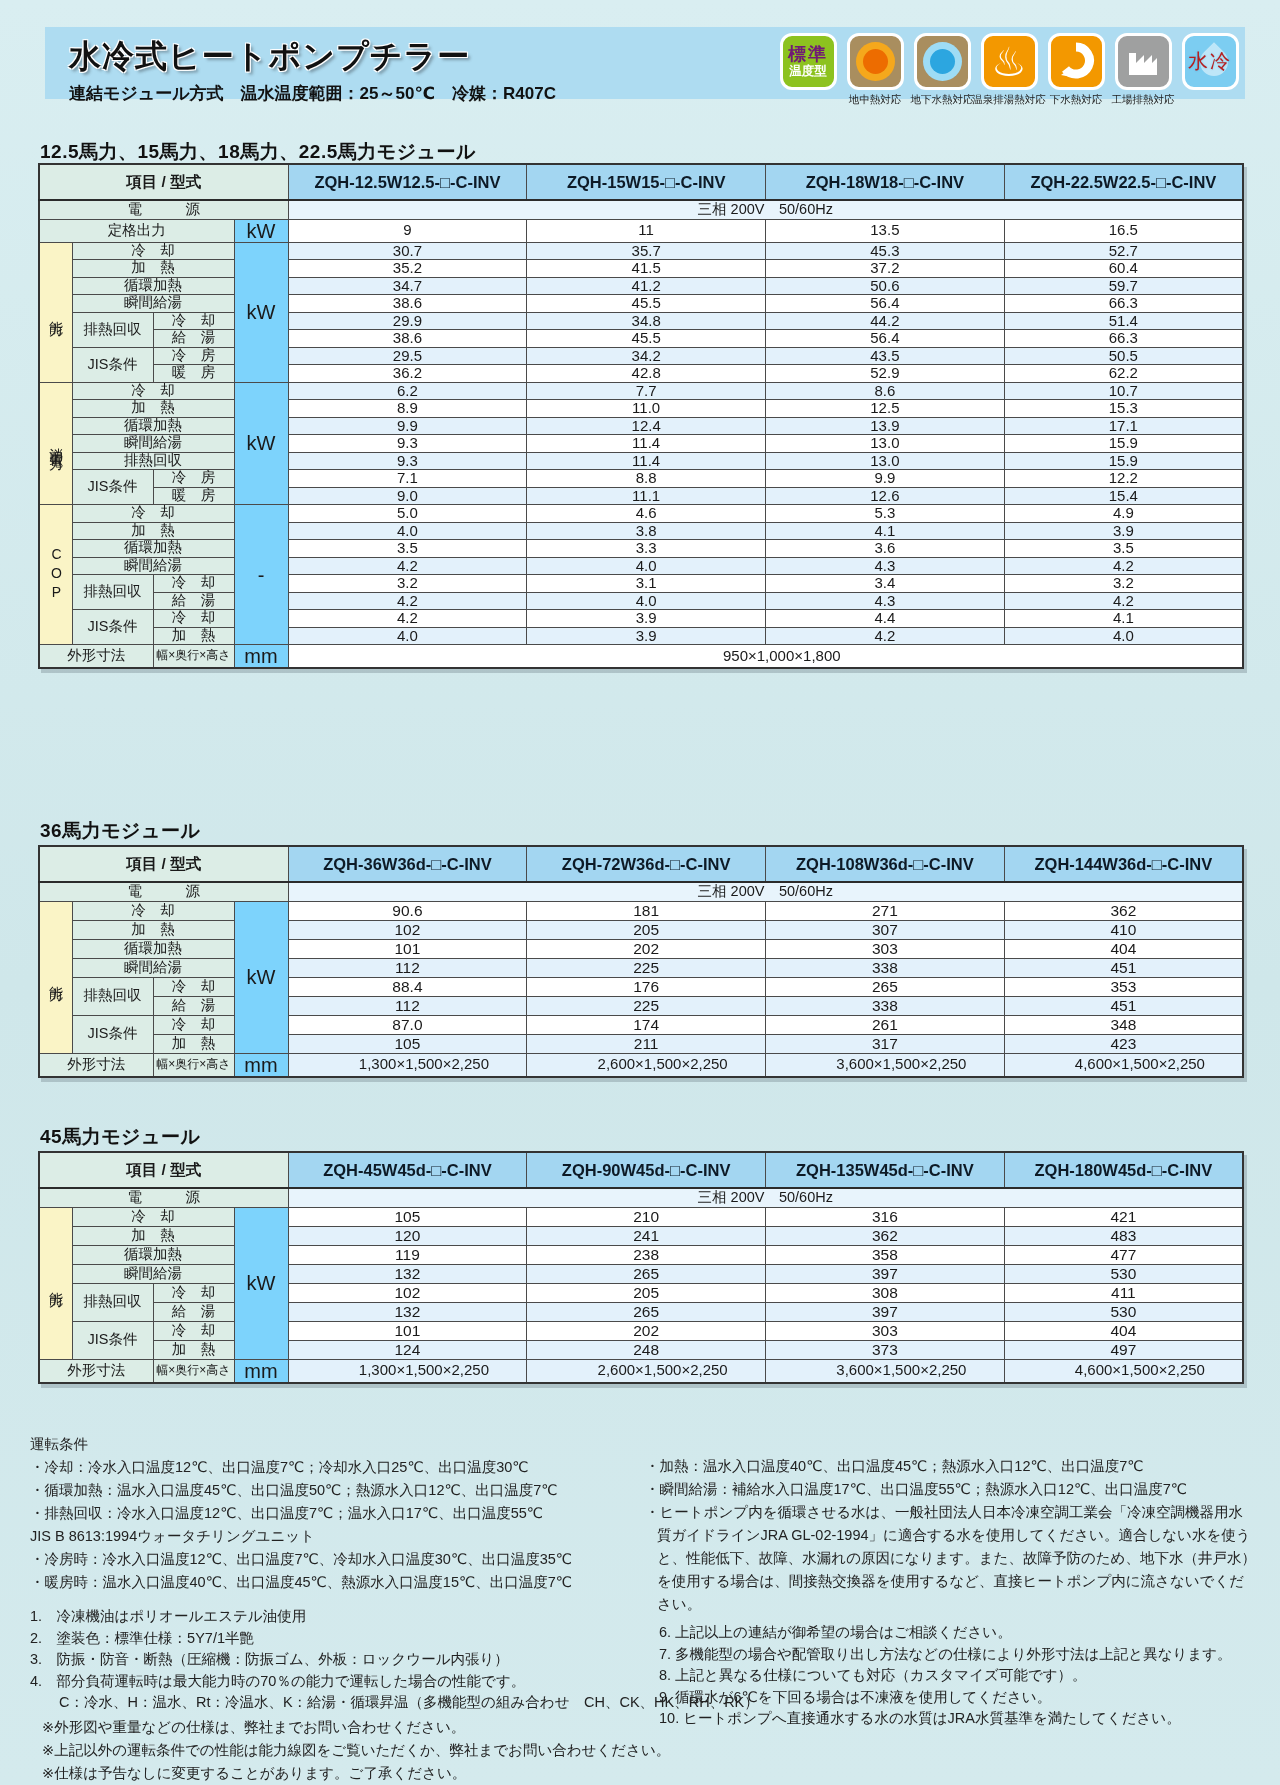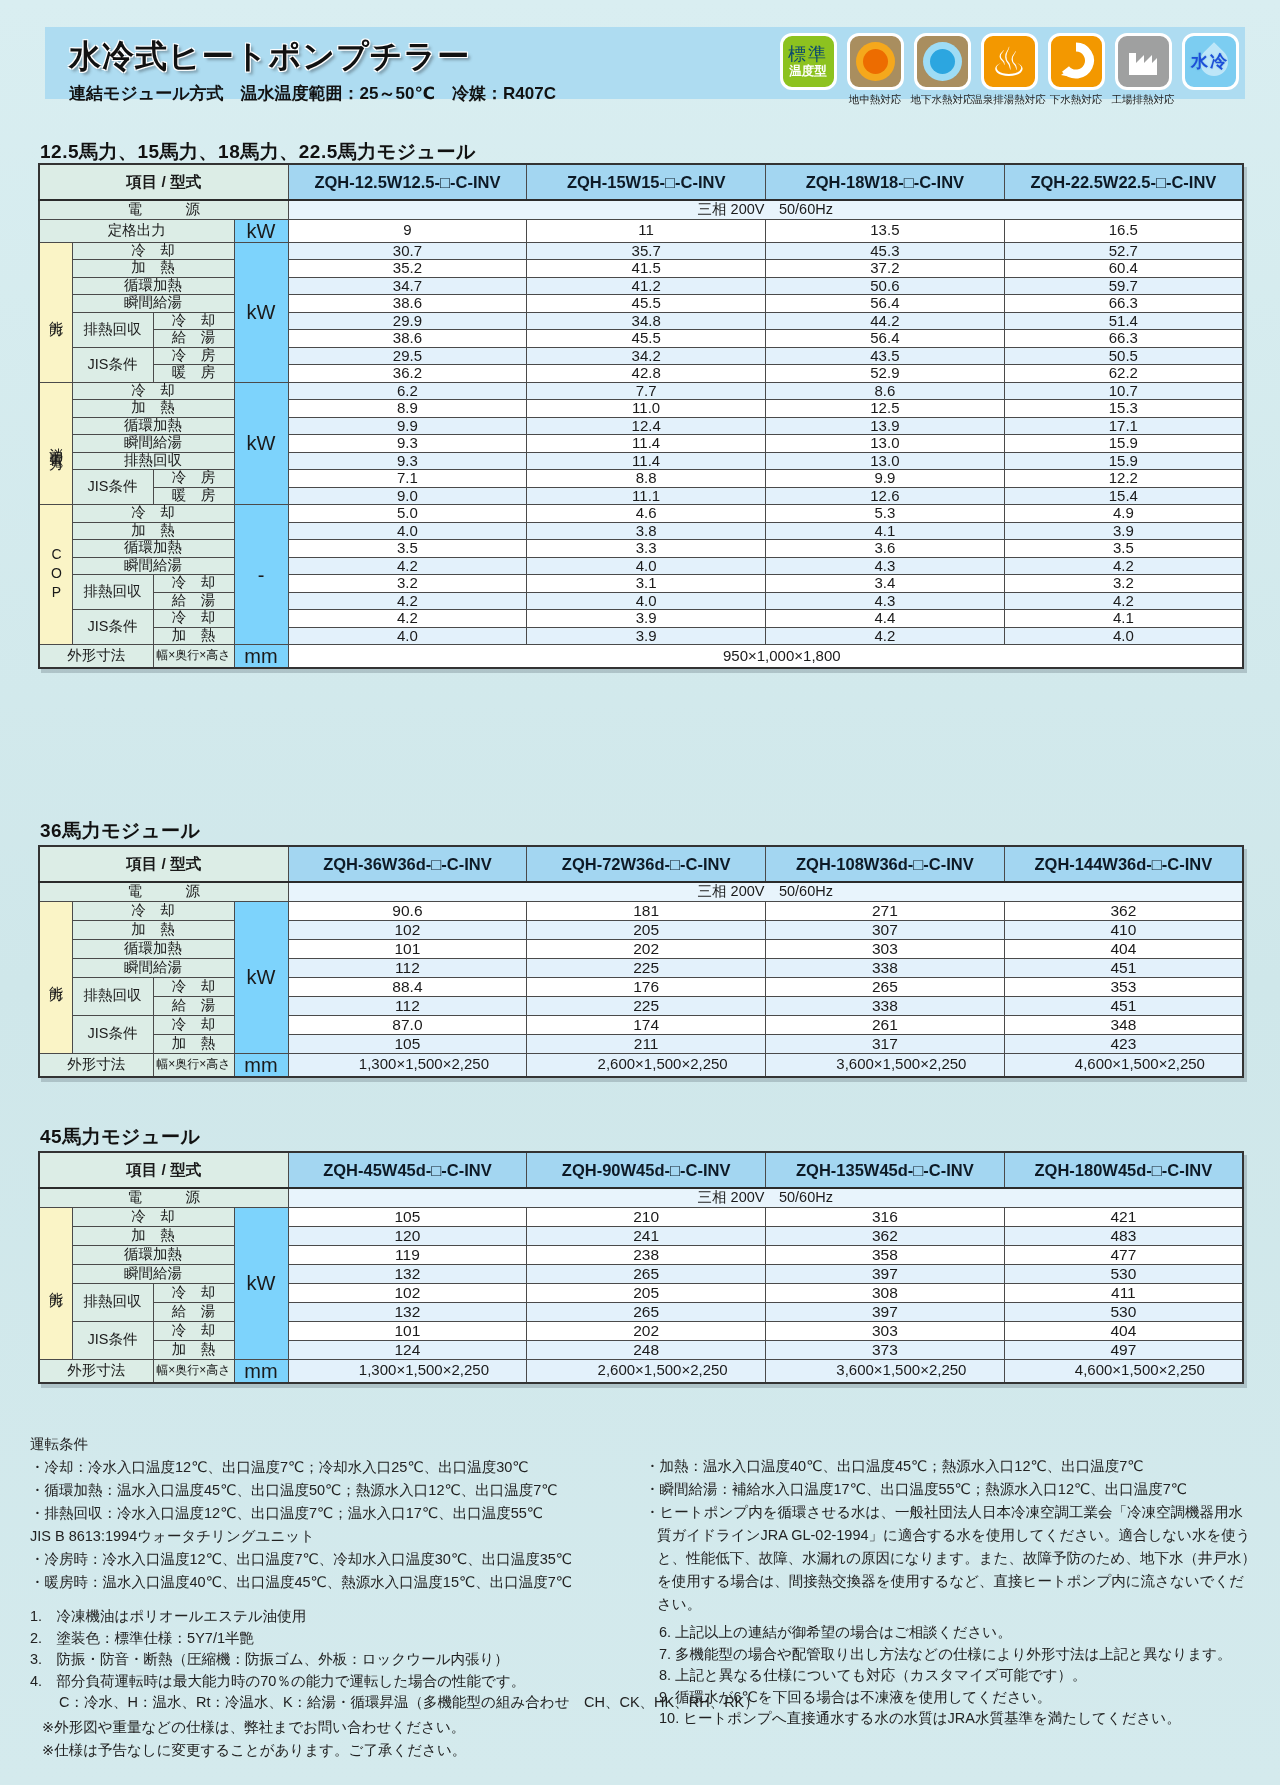--- a/index.html
+++ b/index.html
@@ -21,36 +21,36 @@
   .sub-title { font-size:17px; font-weight:bold; margin-top:3px; color:#111; }
   .badges { position:absolute; right:6px; top:6px; display:flex; gap:9px; align-items:flex-start; }
   .badge { width:58px; display:flex; flex-direction:column; align-items:center; }
   .badge-box {
     width:57px; height:57px; border-radius:12px; border:3px solid #fff;
     display:flex; align-items:center; justify-content:center; flex-direction:column;
     position:relative; overflow:hidden;
   }
   .badge-label { font-size:10.5px; margin-top:3px; white-space:nowrap; color:#222; }
   .bb-green { background:#8dc21f; }
-  .std1 { color:#0c4a6e; font-weight:normal; font-size:18px; line-height:20px; letter-spacing:2px; }
+  .std1 { color:#701a75; font-weight:bold; font-size:18px; line-height:20px; letter-spacing:2px; }
   .std2 { color:#fff; font-weight:bold; font-size:12.5px; line-height:15px; }
   .bb-brown { background:#a98e5f; }
   .ring { width:39px; height:39px; border-radius:50%; display:flex; align-items:center; justify-content:center; }
   .ring-orange { background:#f5a81c; } .core-orange { background:#ed6c00; }
   .ring-blue { background:#9edcf5; } .core-blue { background:#2ca6e0; }
   .core { width:25px; height:25px; border-radius:50%; }
   .bb-orange { background:#f39800; }
   .onsen-glyph { color:#fff; font-size:40px; line-height:40px; font-family:"DejaVu Sans",sans-serif; }
   .bb-gray { background:#9fa0a0; }
   .bb-blue { background:#7ccdf1; }
   .drop {
     position:absolute; left:15px; top:12px; width:28px; height:28px;
     background:rgba(255,255,255,.5); border-radius:0 50% 50% 50%; transform:rotate(45deg);
   }
-  .wc-text { position:relative; color:#1d4ed8; font-weight:bold; font-size:17px; letter-spacing:2px; text-shadow:0 0 2px rgba(0,120,180,.35); }
+  .wc-text { position:relative; color:#b91c1c; font-weight:normal; font-size:20px; letter-spacing:2px; text-shadow:0 0 2px rgba(0,120,180,.35); }
   
   .section-title { position:absolute; left:40px; font-size:19px; font-weight:bold; color:#111; letter-spacing:.5px; }
   table.spec {
     position:absolute; left:38px; width:1206px;
     border-collapse:collapse; table-layout:fixed; background:#fff;
     border:2px solid #333; box-shadow:3px 4px 0 rgba(110,125,135,.35);
   }
   .spec td {
     border:1px solid #4a4a4a; text-align:center; vertical-align:middle;
     padding:0 2px; font-size:15px; height:16px; line-height:1.1; white-space:nowrap; overflow:hidden;
@@ -573,14 +573,15 @@
   <div class="note-gap" style="height:6px"></div>
   <div class="note-num num-indent">6. 上記以上の連結が御希望の場合はご相談ください。</div>
   <div class="note-num num-indent">7. 多機能型の場合や配管取り出し方法などの仕様により外形寸法は上記と異なります。</div>
   <div class="note-num num-indent">8. 上記と異なる仕様についても対応（カスタマイズ可能です）。</div>
   <div class="note-num num-indent">9. 循環水が6℃を下回る場合は不凍液を使用してください。</div>
   <div class="note-num num-indent">10. ヒートポンプへ直接通水する水の水質はJRA水質基準を満たしてください。</div>
 </div>
 
 <div class="notes-footer" style="left:42px; top:1716px">
   <div class="note-line">※外形図や重量などの仕様は、弊社までお問い合わせください。</div>
+  <div class="note-line">※上記以外の運転条件での性能は能力線図をご覧いただくか、弊社までお問い合わせください。</div>
   <div class="note-line">※仕様は予告なしに変更することがあります。ご了承ください。</div>
 </div>
 
 </body></html>

